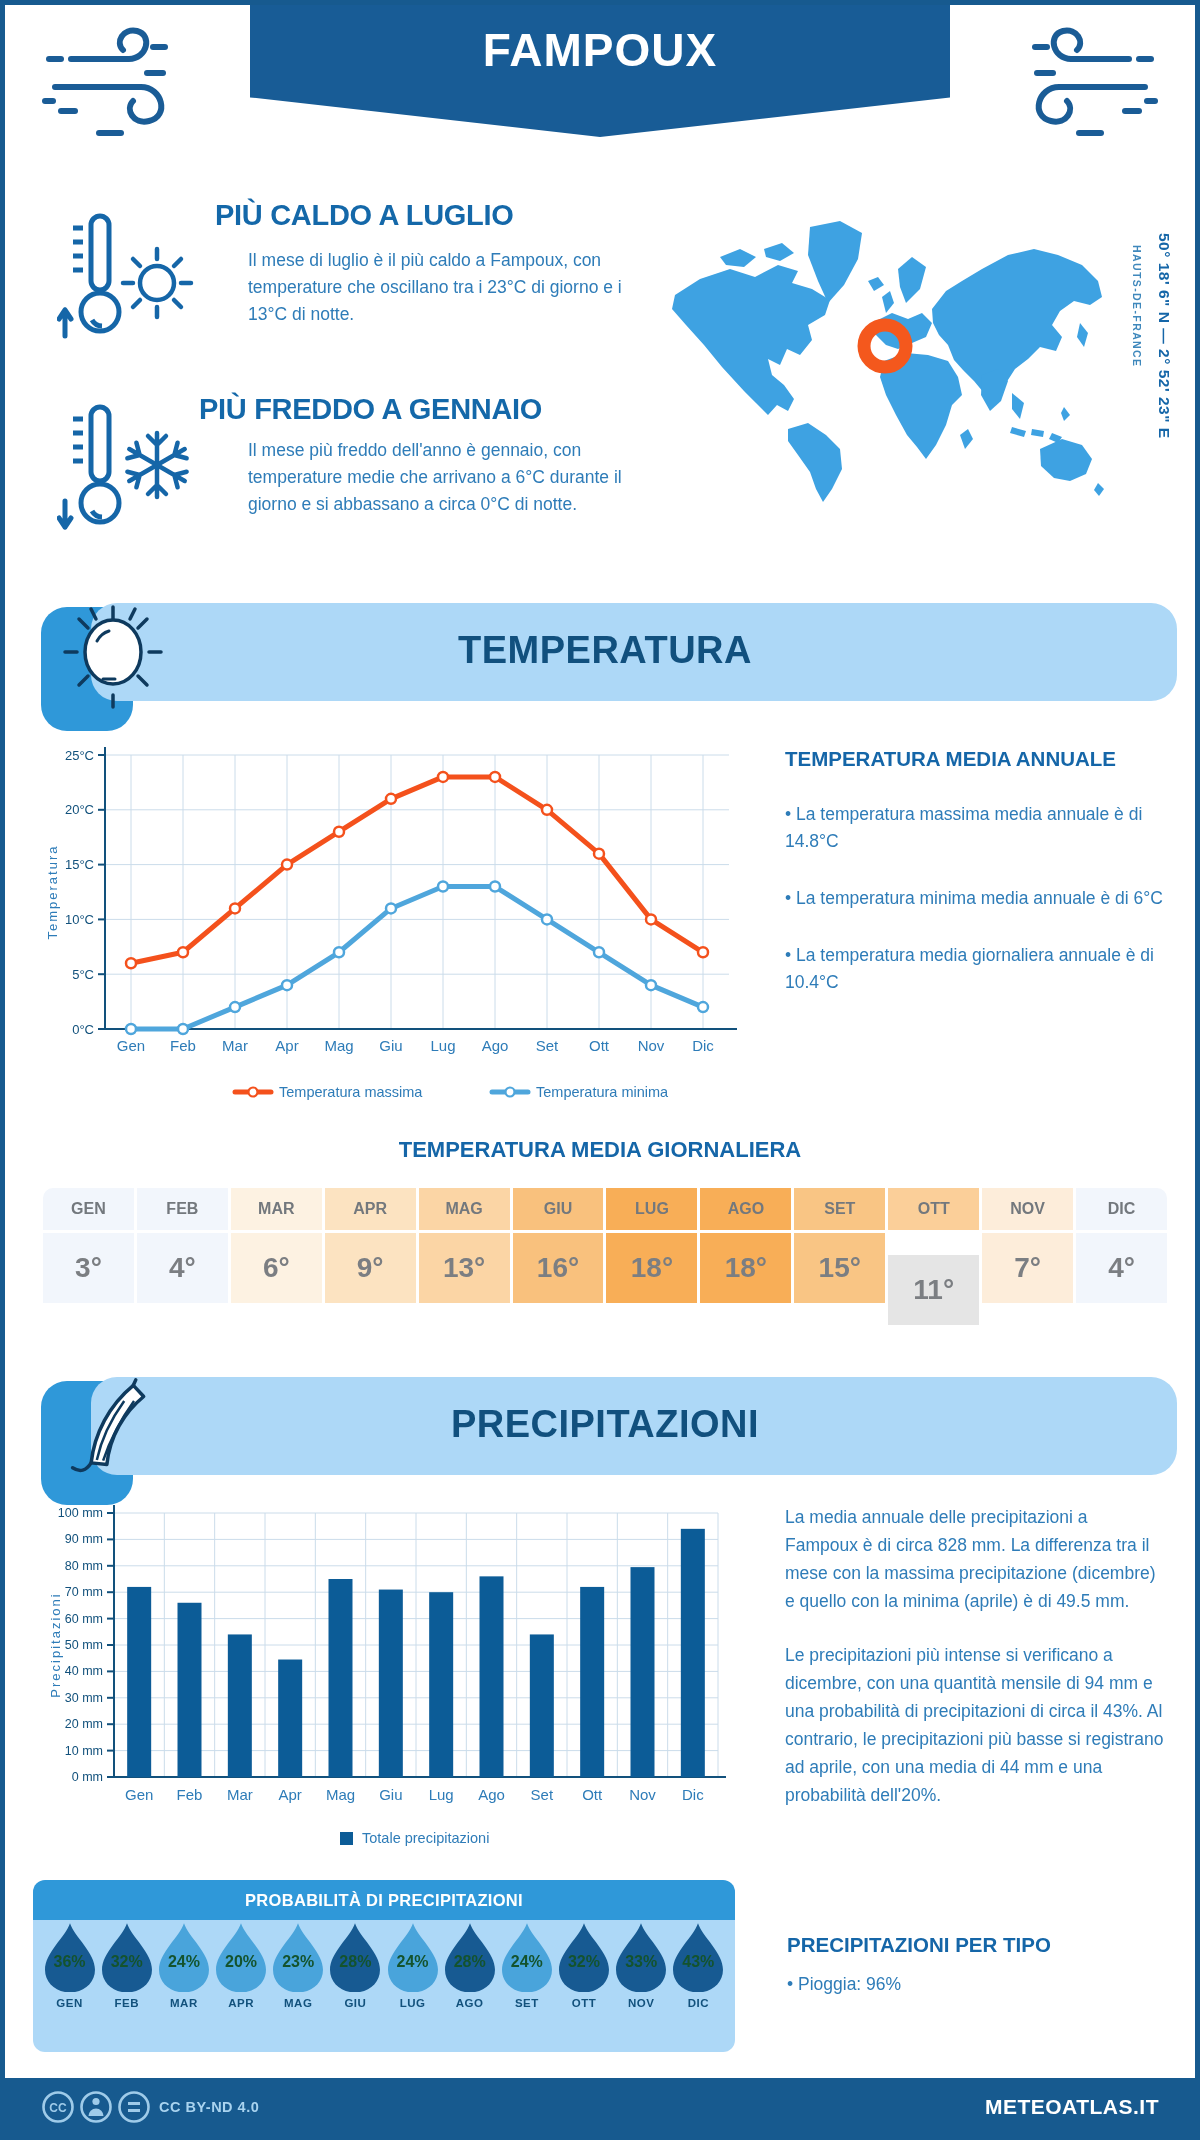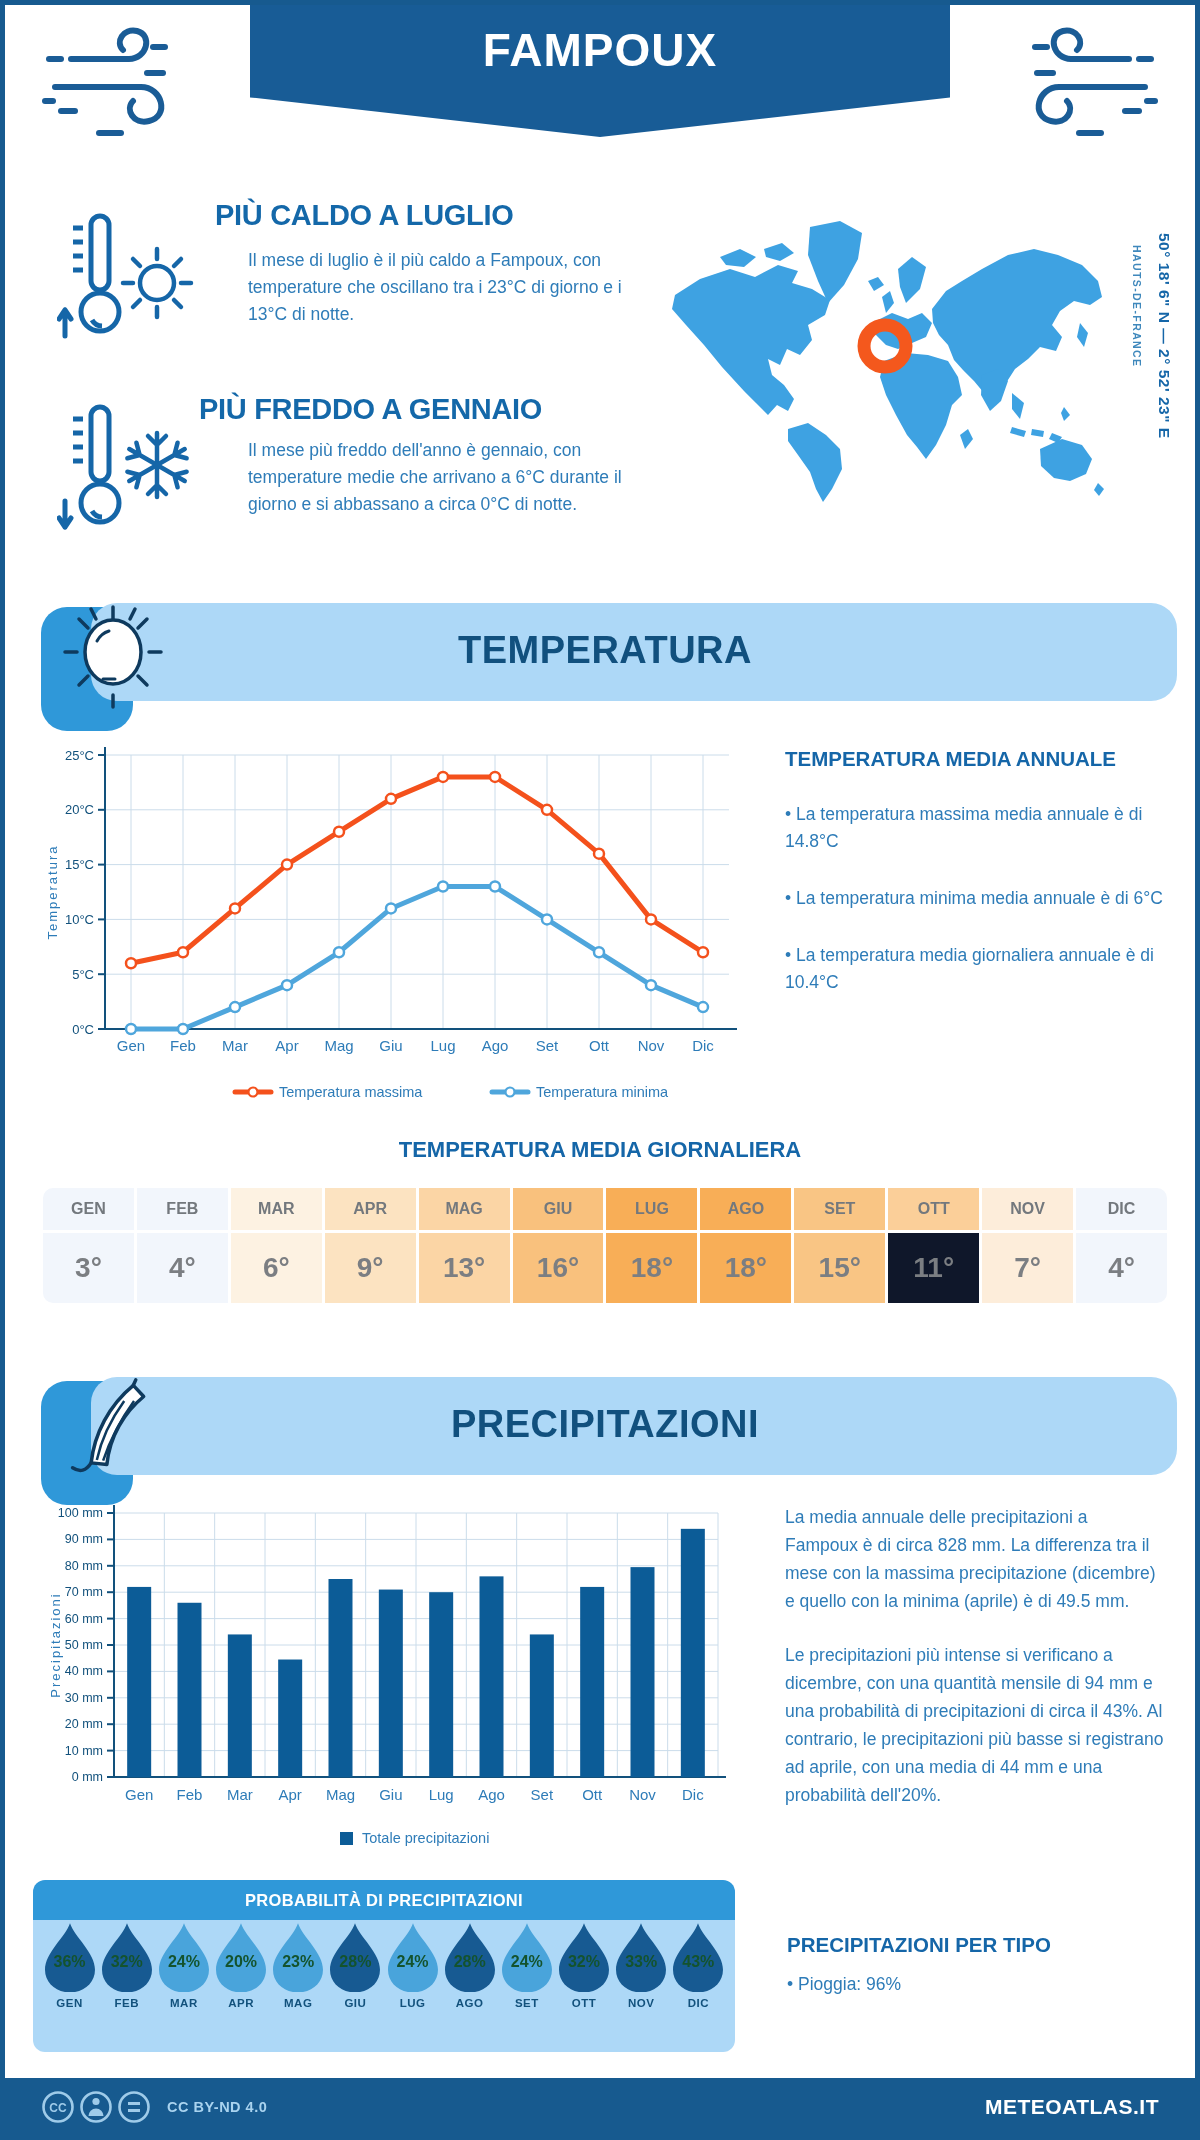--- a/index.html
+++ b/index.html
@@ -65,21 +65,21 @@
   .drop svg{position:absolute;inset:0;}
   .drop-pct{position:absolute;left:0;right:0;top:56%;transform:translateY(-50%);
     text-align:center;color:#14532d;font-size:16px;font-weight:700;}
   .drop-month{margin-top:3px;font-size:11.5px;font-weight:700;color:#12517C;letter-spacing:0.5px;}
   
   .types{position:absolute;left:782px;top:1928px;width:380px;}
   .types .bullet{margin:12px 0 0 0;line-height:30px;}
   
   .footer{position:absolute;left:0;right:0;bottom:0;height:57px;background:#175A8F;
     display:flex;align-items:center;justify-content:space-between;padding:0 36px;}
-  .footer-left{display:flex;align-items:center;gap:14px;text-align:center;}
+  .footer-left{display:flex;align-items:center;gap:6px;text-align:center;}
   .license{color:#A9D3EF;font-size:14.5px;font-weight:700;letter-spacing:0.5px;}
   .site{color:#ffffff;font-size:21px;font-weight:800;letter-spacing:0.5px;}
 </style>
 </head>
 <body>
 
 <div class="page">
 
   <svg class="wind left" viewBox="0 0 140 125" fill="none" stroke="#1A5C96" stroke-width="6" stroke-linecap="round">
     <path d="M30 38 H88 C106 38 112 14 96 10 C82 7 74 21 82 29"></path>
@@ -296,21 +296,21 @@
       <div class="tt-head" style="background: rgb(242, 246, 252);">DIC</div>
       <div class="tt-val" style="background: rgb(242, 246, 252);">3°</div>
       <div class="tt-val" style="background: rgb(242, 246, 252);">4°</div>
       <div class="tt-val" style="background: rgb(253, 242, 226);">6°</div>
       <div class="tt-val" style="background: rgb(252, 227, 193);">9°</div>
       <div class="tt-val" style="background: rgb(251, 213, 165);">13°</div>
       <div class="tt-val" style="background: rgb(249, 193, 125);">16°</div>
       <div class="tt-val" style="background: rgb(248, 174, 87);">18°</div>
       <div class="tt-val" style="background: rgb(248, 174, 87);">18°</div>
       <div class="tt-val" style="background: rgb(249, 197, 132);">15°</div>
-      <div class="tt-val" style="background: #0f172a;">11°</div>
+      <div class="tt-val" style="background: #e5e5e5; margin-top: 22px;">11°</div>
       <div class="tt-val" style="background: rgb(253, 237, 218);">7°</div>
       <div class="tt-val" style="background: rgb(242, 246, 252);">4°</div>
     </div>
 
   <div class="band" style="top:1372px">
     <div class="strip"></div>
     <div class="plate"></div>
     <svg class="band-icon" width="120" height="120" viewBox="0 0 120 120">
       <g transform="rotate(24 60 60)">
         <path d="M60 10 L60 4" stroke="#0E3A5E" stroke-width="3.5" stroke-linecap="round"></path>

